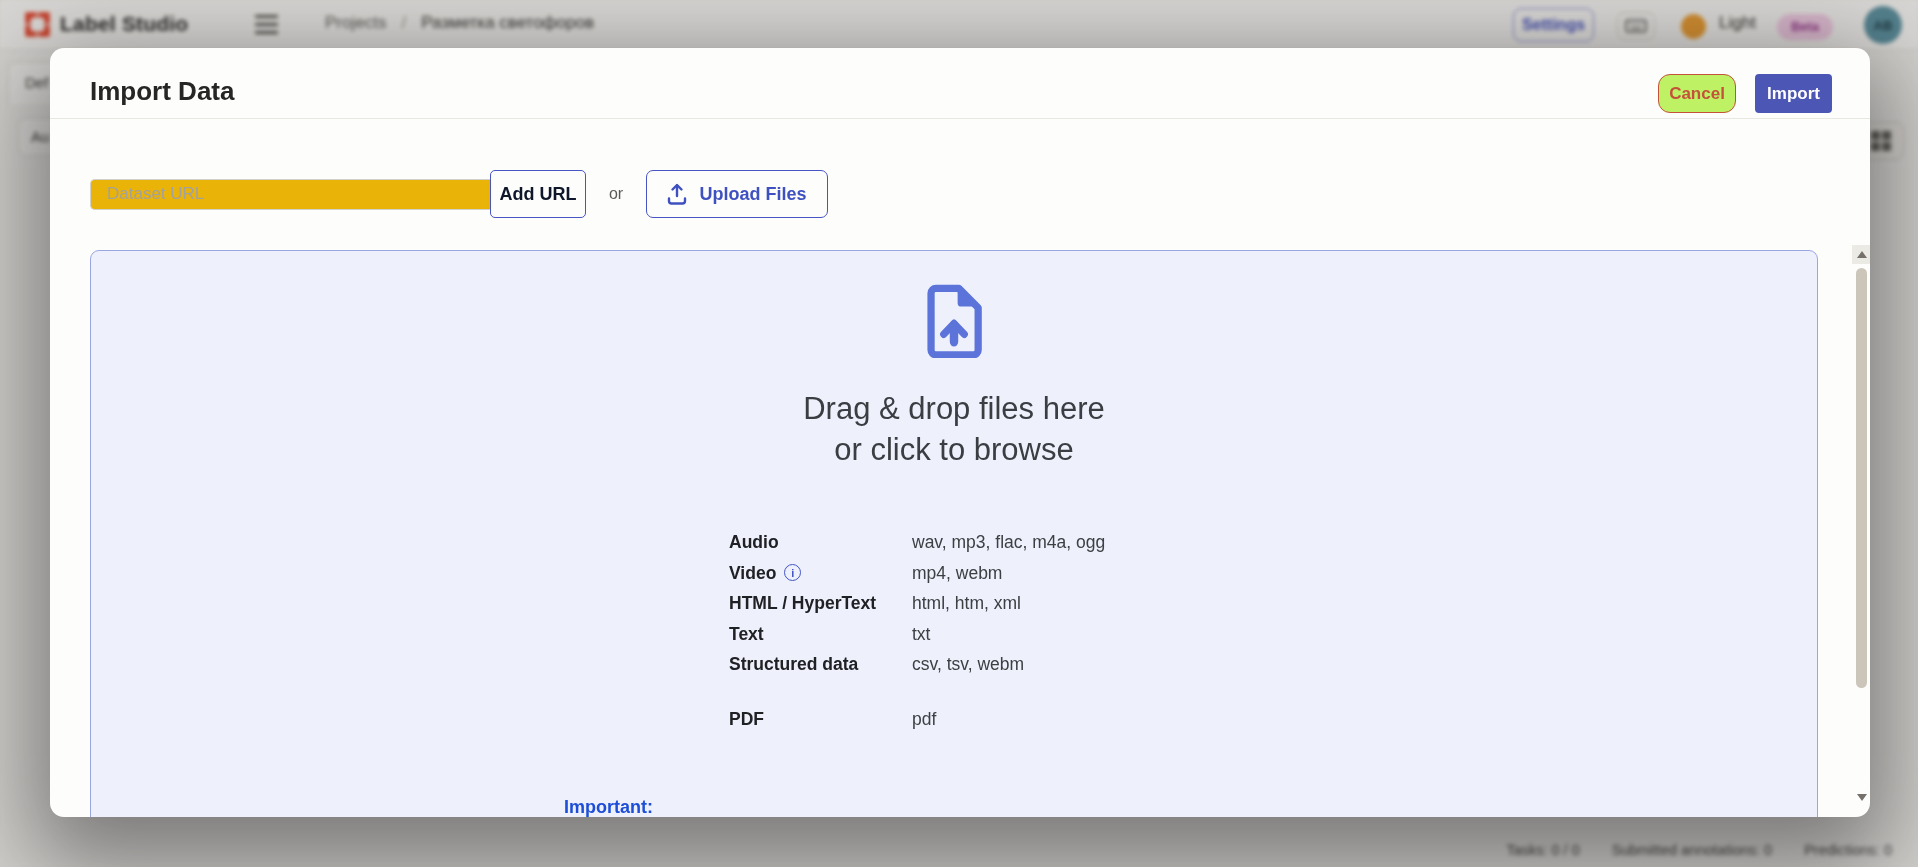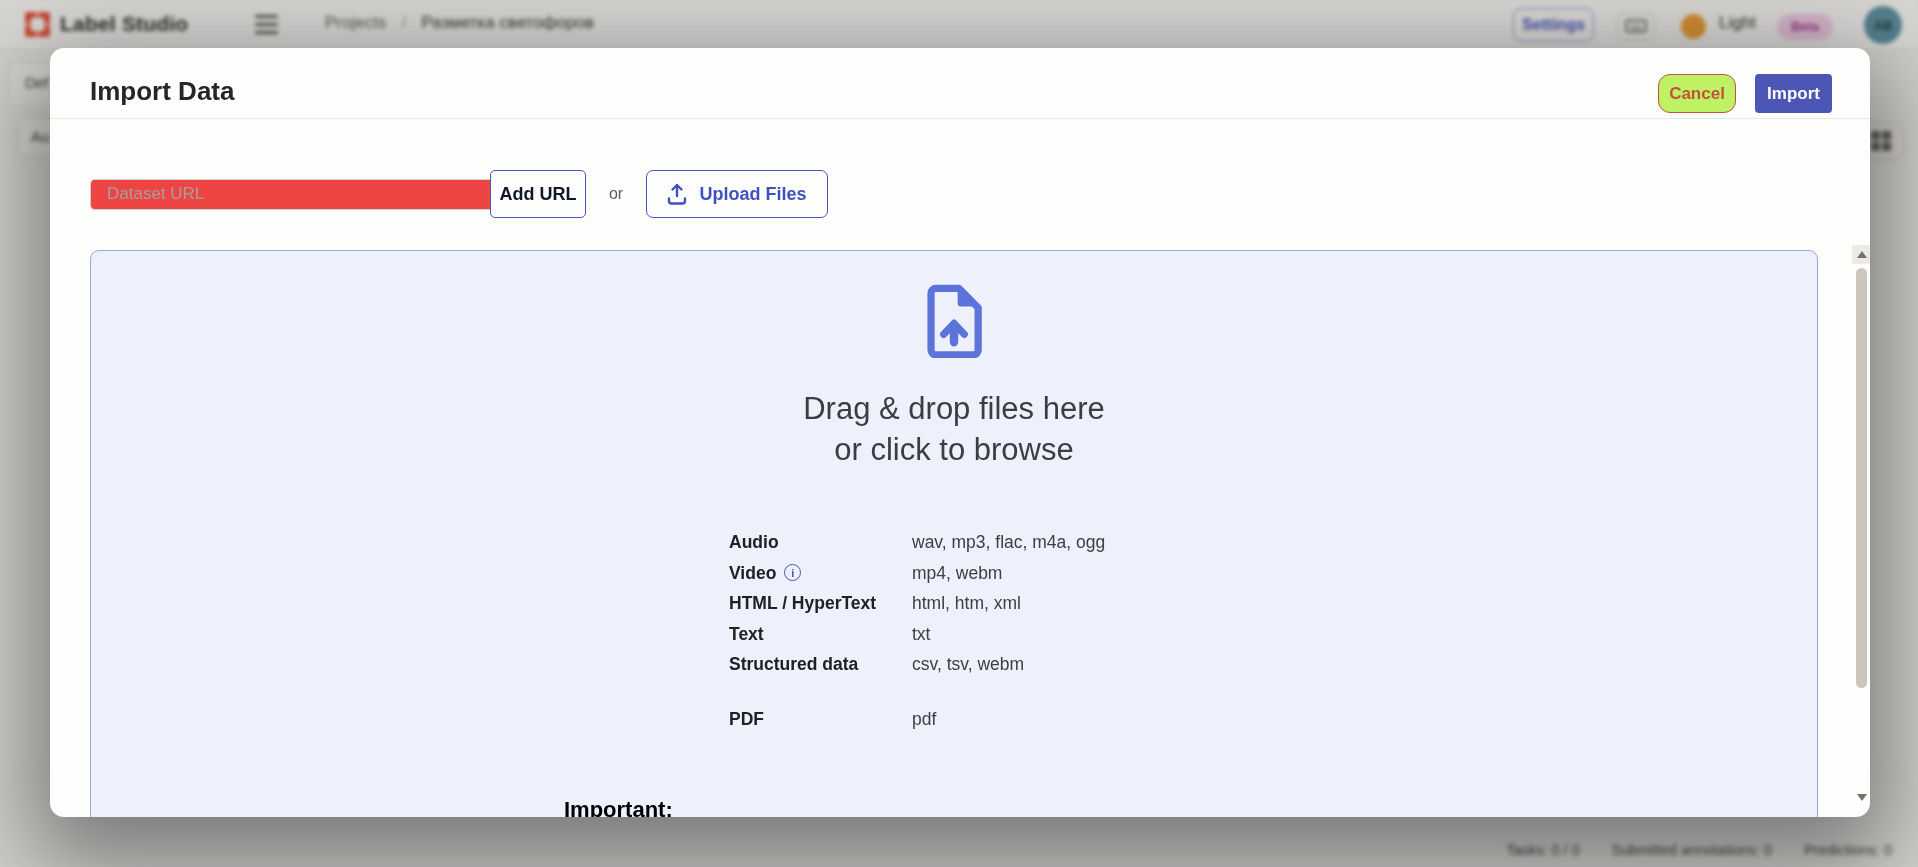--- a/index.html
+++ b/index.html
@@ -69,21 +69,21 @@
                 color:#c4513a; font-size:17px; font-weight:600; cursor:pointer;
                 font-family:"Liberation Sans", sans-serif; }
   .import-btn { position:absolute; left:1705px; top:26px; width:77px; height:39px;
                 background:#4c56b5; border:none; border-radius:4px; color:#ffffff;
                 font-size:17px; font-weight:600; cursor:pointer;
                 font-family:"Liberation Sans", sans-serif; }
 
   .url-row { position:absolute; left:40px; top:122px; height:48px; display:flex; align-items:center; }
   .url-input { width:400px; height:31px; border:1px solid #d2d0cb; border-right:none;
                border-radius:5px 0 0 5px; padding:0 16px; font-size:17px; color:#34332f;
-               background:#ef4444; outline:none; font-family:"Liberation Sans", sans-serif; }
+               background:#eab308; outline:none; font-family:"Liberation Sans", sans-serif; }
   .url-input::placeholder { color:#a3a19c; }
   .addurl-btn { width:96px; height:48px; border:1.5px solid #4756c4; border-radius:5px;
                 background:#fdfdfc; color:#0f172a; font-size:18px; font-weight:600;
                 cursor:pointer; font-family:"Liberation Sans", sans-serif; }
   .or-label { width:60px; text-align:center; font-size:16px; color:#5c5b57; }
   .upload-btn { width:182px; height:48px; border:1.5px solid #4756c4; border-radius:7px;
                 background:#fdfdfc; color:#3f51c1; font-size:18px; font-weight:600;
                 display:flex; align-items:center; justify-content:center; gap:12px;
                 cursor:pointer; font-family:"Liberation Sans", sans-serif; }
 
@@ -93,22 +93,22 @@
   .dz-head { position:absolute; left:0; top:137px; width:100%; text-align:center;
              font-size:31px; color:#3a3d41; font-weight:500; line-height:41px; }
   .ft-table { position:absolute; left:638px; top:276px; }
   .ft-row { display:flex; line-height:30.5px; font-size:17.5px; }
   .ft-row.gap { margin-top:24px; }
   .ft-label { width:183px; color:#202124; font-weight:700; display:flex; align-items:center; gap:8px; }
   .info-icon { display:inline-flex; width:17px; height:17px; border:1.5px solid #4254c5;
                border-radius:50%; color:#4254c5; font-size:11px; font-weight:700;
                align-items:center; justify-content:center; cursor:pointer; }
   .ft-formats { color:#3c4043; }
-  .important { position:absolute; left:473px; top:546px; font-size:22px; font-weight:700;
-               color:#000000; }
+  .important { position:absolute; left:473px; top:546px; font-size:18px; font-weight:700;
+               color:#1d4ed8; }
 
   .scroll-gutter { position:absolute; left:1802px; top:197px; width:19px; height:563px; }
   .scroll-up { position:absolute; left:0; top:0; width:19px; height:19px; background:#eceae5;
                display:flex; align-items:center; justify-content:center; cursor:pointer; }
   .scroll-down { position:absolute; left:0; top:543px; width:19px; height:19px;
                  display:flex; align-items:center; justify-content:center; cursor:pointer; }
   .tri-up { width:0; height:0; border-left:5px solid transparent; border-right:5px solid transparent;
             border-bottom:7px solid #75716a; }
   .tri-down { width:0; height:0; border-left:5px solid transparent; border-right:5px solid transparent;
               border-top:7px solid #75716a; }

